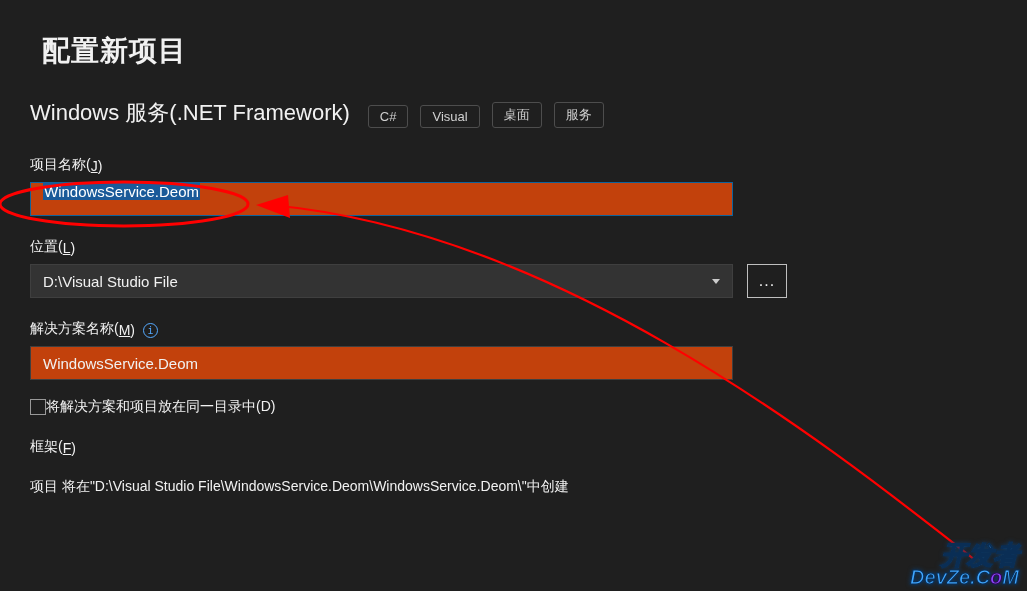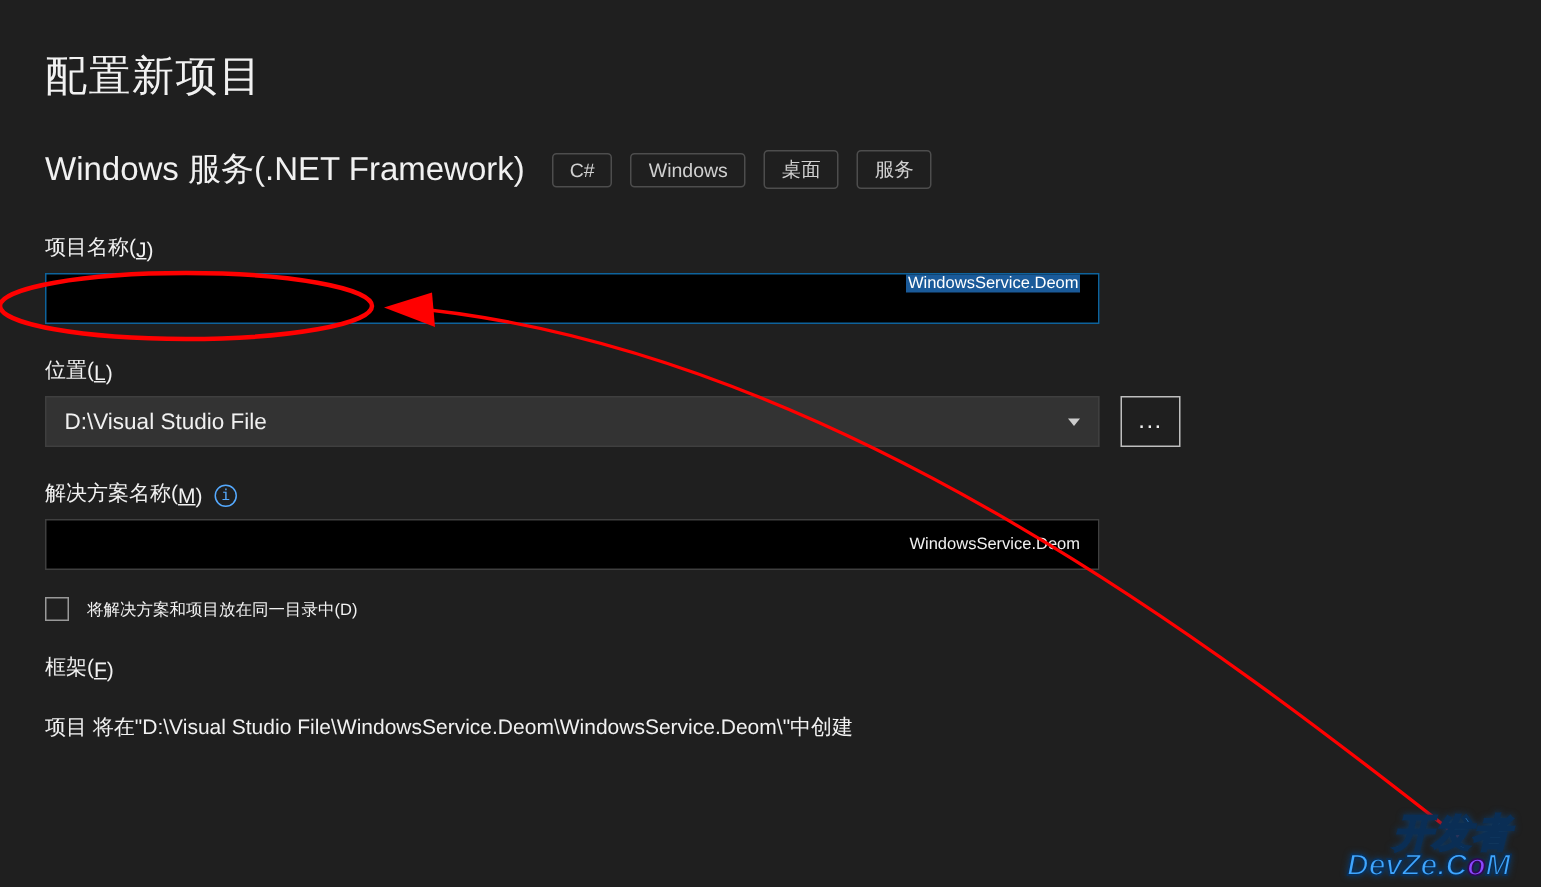--- a/index.html
+++ b/index.html
@@ -5,25 +5,26 @@
   * { margin:0; padding:0; box-sizing:border-box; }
   html,body{ width:1027px; height:591px; overflow:hidden; }
   body{
     background:#1f1f1f;
     font-family:"Microsoft YaHei","Segoe UI",sans-serif;
     color:#f1f1f1;
     position:relative;
   }
   .container{ padding:32px 30px 0 30px; }
   h1.page-title{
-    font-size:28px; font-weight:400; letter-spacing:1px;
+    font-size:28px; font-weight:700; letter-spacing:1px;
     margin-bottom:28px;
+    margin-left:12px;
   }
   .template-row{
-    display:flex; align-items:center; gap:12px; margin-bottom:28px;
+    display:flex; align-items:flex-end; gap:12px; margin-bottom:28px;
     flex-wrap:wrap;
   }
   .template-name{ font-size:22px; font-weight:400; margin-right:6px; }
   .tag{
     border:1px solid #4d4d4d; background:#1f1f1f;
     color:#d0d0d0; font-size:13px;
     padding:3px 11px; border-radius:3px;
   }
 
   .field-block{ margin-bottom:22px; }
@@ -35,24 +36,23 @@
   .info-icon{
     display:inline-flex; width:15px; height:15px;
     border:1.5px solid #55aaff; border-radius:50%;
     color:#55aaff; font-size:10px; font-family:Consolas,monospace;
     align-items:center; justify-content:center;
     margin-left:8px; line-height:1;
   }
 
   .text-input{
     width:703px; height:34px;
-    background:#000000; border:1px solid #3f3f3f;
-    color:#f1f1f1; font-size:11px; padding:0 12px;
+    background:#c2410c; border:1px solid #3f3f3f;
+    color:#f1f1f1; font-size:15px; padding:0 12px;
     outline:none;
-    text-align:right;
   }
   .text-input.focused{ border:1px solid #0e639c; }
   .text-input.focused::selection{}
   .sel-text{
     background:#1a5a99; color:#fff; padding:0 1px;
   }
   .select-wrap{ position:relative; display:flex; align-items:flex-start; gap:14px;}
   .select-box{
     width:703px; height:34px;
     background:#333333; border:1px solid #3f3f3f;
@@ -69,22 +69,22 @@
   .browse-btn{
     width:40px; height:34px;
     border:1px solid #bfbfbf;
     background:transparent;
     color:#f1f1f1; font-size:16px;
     cursor:pointer;
     letter-spacing:1px;
     display:flex;align-items:center;justify-content:center;
   }
   .checkbox-row{
-    display:flex; align-items:center; gap:12px;
-    font-size:11px; margin-top:18px;
+    display:flex; align-items:center; 
+    font-size:14px; margin-top:18px;
   }
   .checkbox{
     width:16px; height:16px;
     border:1px solid #999; background:transparent; cursor:pointer;
   }
   .footer-note{
     font-size:14px; color:#f1f1f1; margin-top:6px;
   }
 
   
@@ -92,21 +92,21 @@
     position:absolute;
     left:0; top:0; width:1027px; height:591px;
     pointer-events:none;
   }
   .ellipse-stroke{ fill:none; stroke:#ff0000; stroke-width:3; }
   .arrow-stroke{ fill:none; stroke:#ff0000; stroke-width:2.2; }
   .arrow-head{ fill:#ff0000; }
 
   
   .watermark{
-    position:absolute; right:20px; bottom:4px;
+    position:absolute; right:8px; bottom:4px;
     font-family:"Arial Black",Arial,sans-serif;
     font-style:italic; font-weight:900;
     text-align:right; line-height:0.95;
     filter:drop-shadow(0 0 2px #0e3a66);
   }
   .watermark .line1{
     font-size:26px; color:#3fa6ff;
     -webkit-text-stroke:1.2px #0a2e55;
   }
   .watermark .line2{
@@ -117,21 +117,21 @@
 </style>
 </head>
 <body>
 
 <div class="container">
   <h1 class="page-title">配置新项目</h1>
 
   <div class="template-row">
     <span class="template-name">Windows 服务(.NET Framework)</span>
     <span class="tag">C#</span>
-    <span class="tag">Windows</span>
+    <span class="tag">Visual</span>
     <span class="tag">桌面</span>
     <span class="tag">服务</span>
   </div>
 
   <div class="field-block">
     <div class="field-label">
       <span>项目名称(</span>
         <span class="hotkey">J</span>
         <span>)</span>
     </div>

